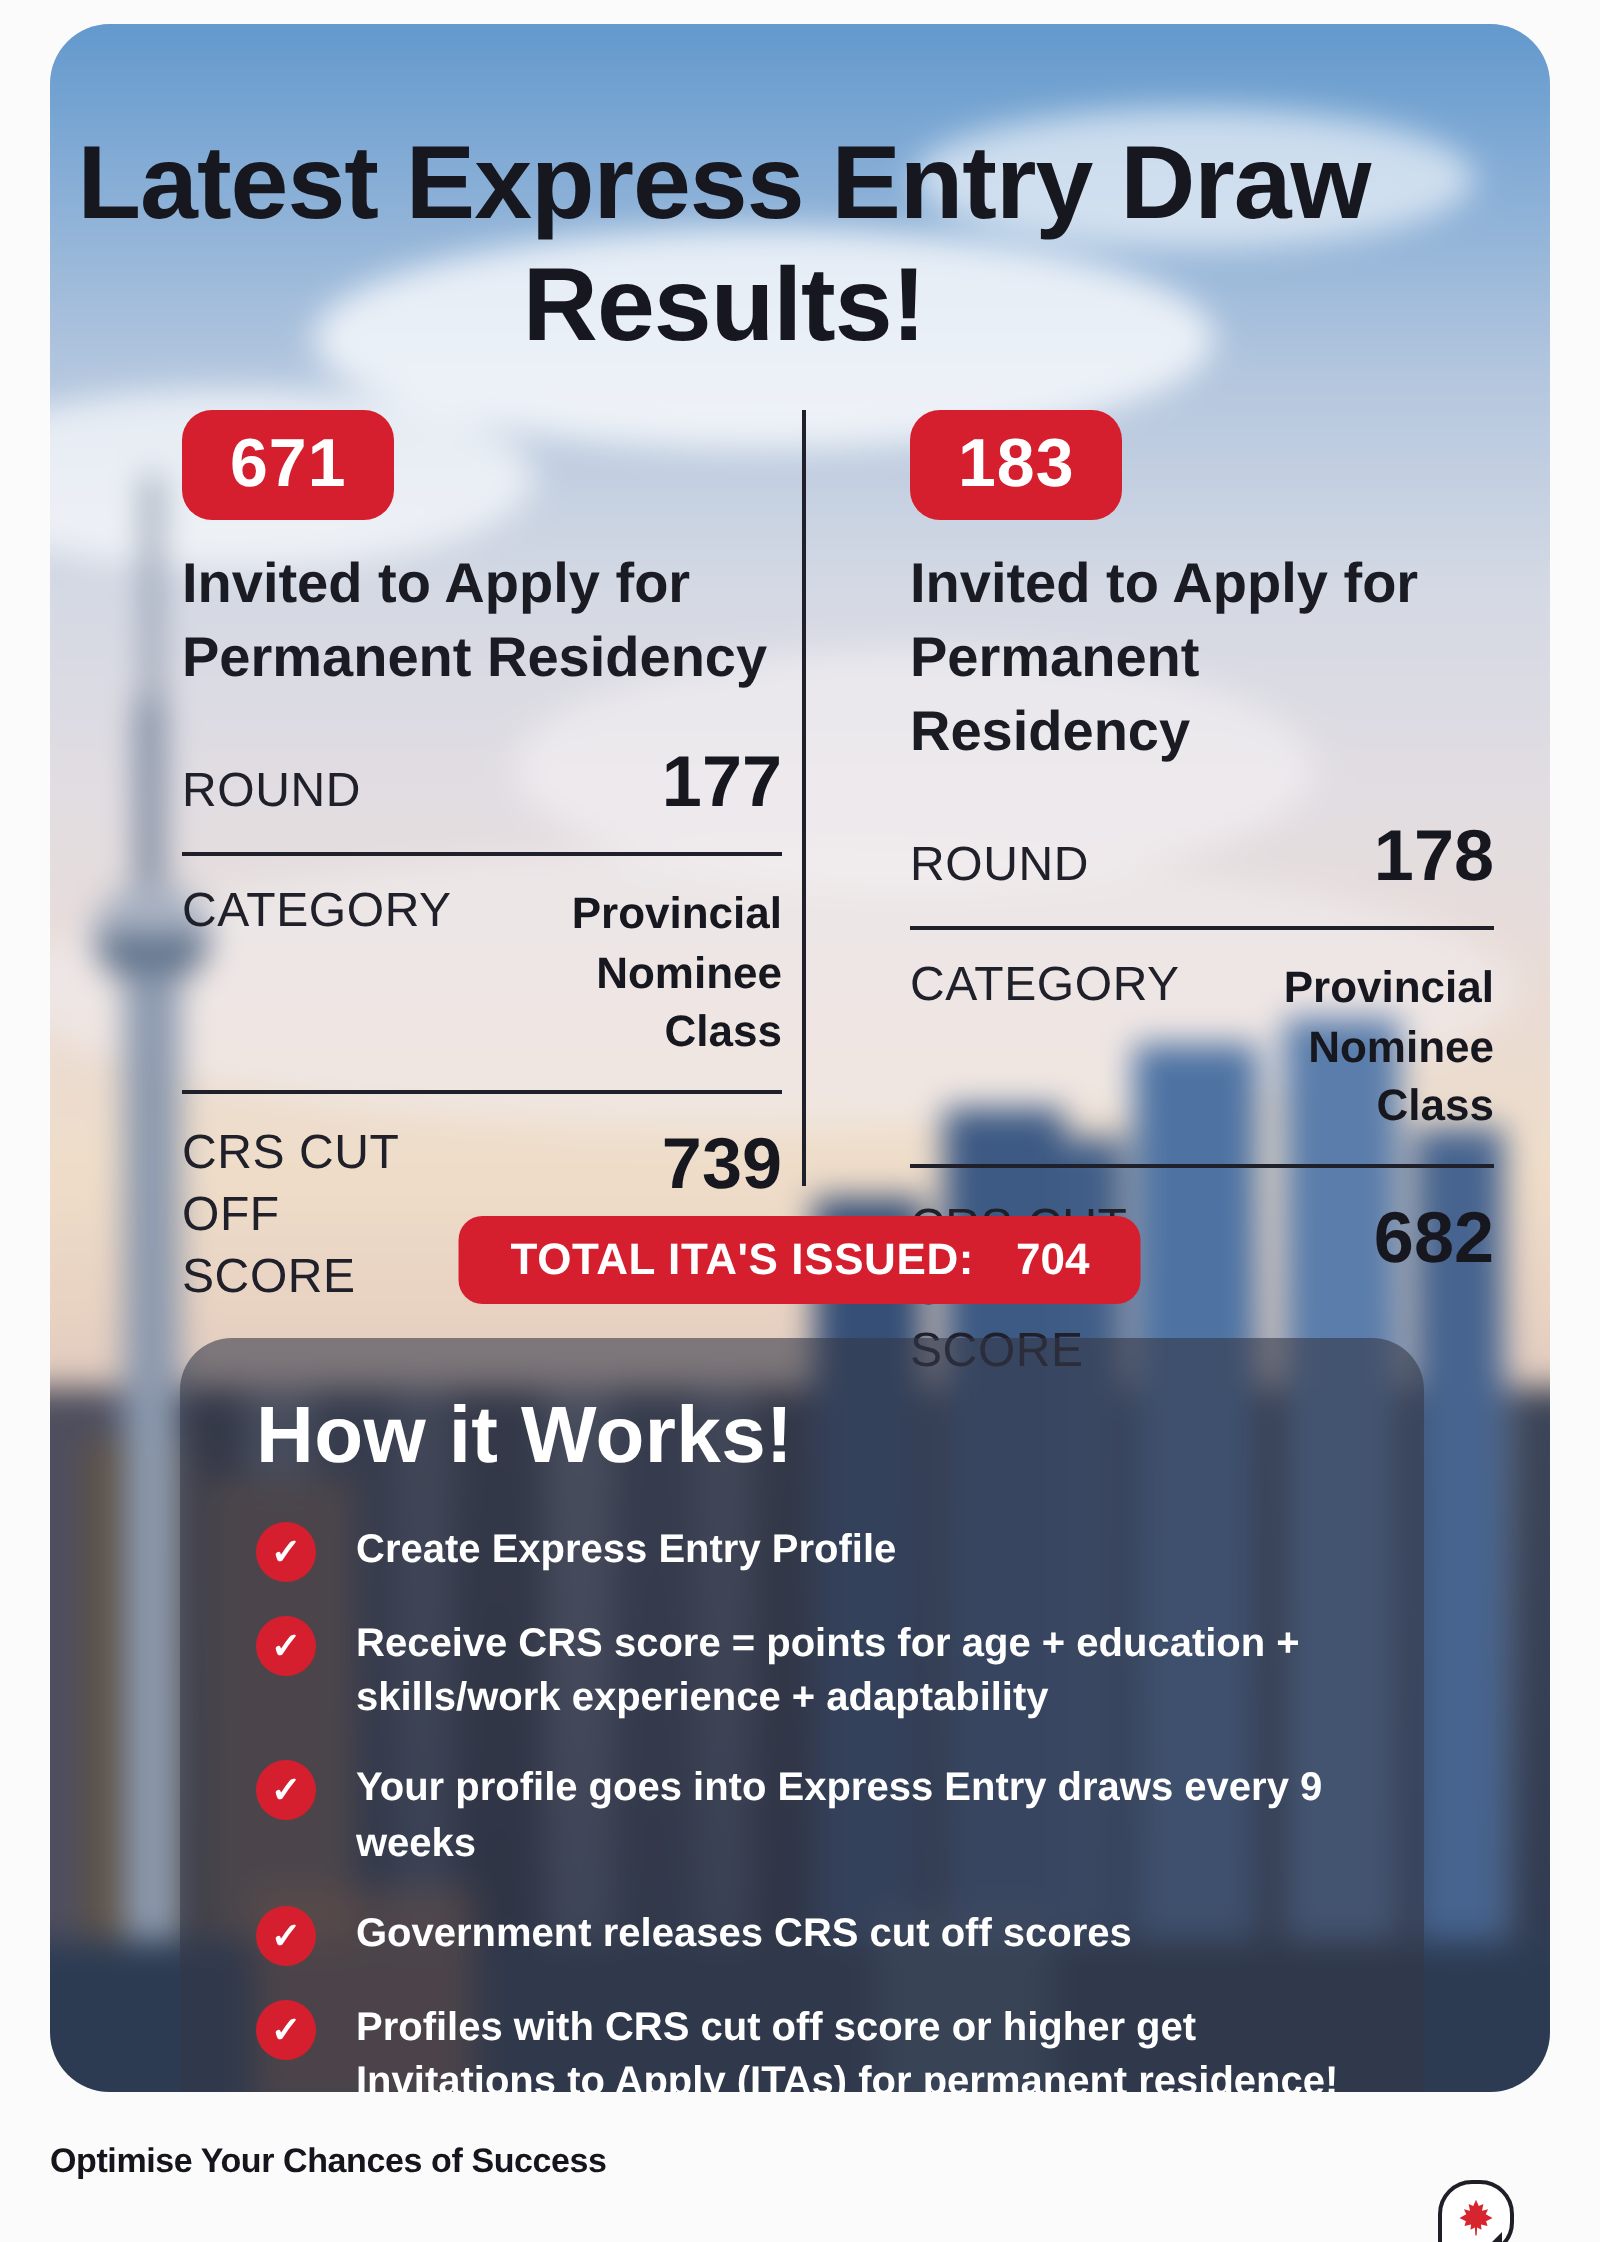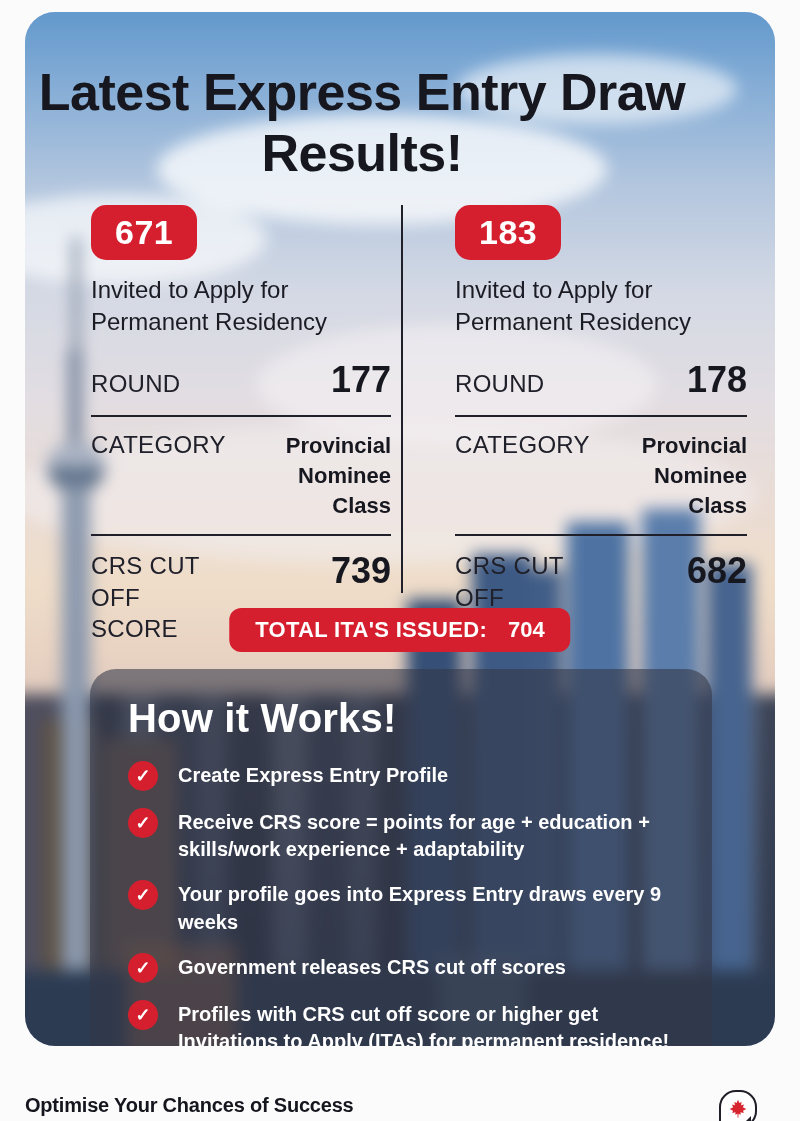--- a/index.html
+++ b/index.html
@@ -40,21 +40,21 @@
            font-size:52px; font-weight:800; line-height:1.17; color:#17171f;
            letter-spacing:-.5px; }
   .col { position:absolute; top:193px; width:300px; }
   .col-left  { left:66px; }
   .col-right { left:430px; width:292px; }
   .v-divider { position:absolute; left:376px; top:193px; width:2px; height:388px;
                background:#20202a; }
   .count-badge { display:inline-block; background:#d61f2e; color:#fff;
                  font-size:34px; font-weight:800; padding:8px 24px;
                  border-radius:15px; letter-spacing:.5px; }
-  .invited { margin-top:14px; font-size:24px; font-weight:400; color:#1b1b24;
+  .invited { margin-top:14px; font-size:28px; font-weight:700; color:#1b1b24;
              line-height:1.32; max-width:300px; }
   .stats { margin-top:22px; }
   .stat-row { display:flex; justify-content:space-between; align-items:baseline; }
   .stat-row.top-align { align-items:flex-start; }
   .stat-label { font-size:24px; font-weight:400; color:#20202a; letter-spacing:.3px; }
   .stat-label.narrow { width:142px; line-height:1.3; }
   .stat-value-num { font-size:36px; font-weight:800; color:#17171f; }
   .stat-value-txt { width:120px; text-align:right; font-size:22px; font-weight:700;
                     color:#17171f; line-height:1.35; }
   .sep { border:none; border-top:2px solid #20202a; margin:14px 0; }
@@ -74,21 +74,21 @@
   .hiw-item { display:flex; align-items:flex-start; margin-bottom:17px; }
   .hiw-item:last-child { margin-bottom:0; }
   .check-circle { flex:0 0 auto; width:30px; height:30px; border-radius:50%;
                   background:#d61f2e; color:#fff; font-size:18px; font-weight:800;
                   display:flex; align-items:center; justify-content:center;
                   margin-right:20px; margin-top:0; }
   .hiw-text { color:#fff; font-size:20px; font-weight:700; line-height:1.36;
               max-width:500px; padding-top:1px; }
 
   
-  .footer-tagline { position:absolute; left:25px; top:1094px; font-size:20px;
+  .footer-tagline { position:absolute; left:25px; top:1071px; font-size:17px;
                     font-weight:800; color:#15151d; letter-spacing:-.2px; }
   .brand { position:absolute; right:25px; top:1090px; display:flex;
            align-items:center; gap:9px;flex-direction:column; }
   .brand-icon { position:relative; width:38px; height:38px; border:2.5px solid #1f1f28;
                 border-radius:17px 17px 17px 5px; display:flex; align-items:center;
                 justify-content:center; background:#fff; }
   .brand-icon .tail { position:absolute; right:4px; bottom:3px; width:0; height:0;
                       border-left:7px solid transparent; border-bottom:7px solid #1f1f28; }
   .brand-text { line-height:1.12; font-size:17px; font-weight:700; }
   .brand-text .t1 { color:#d6252e; }

